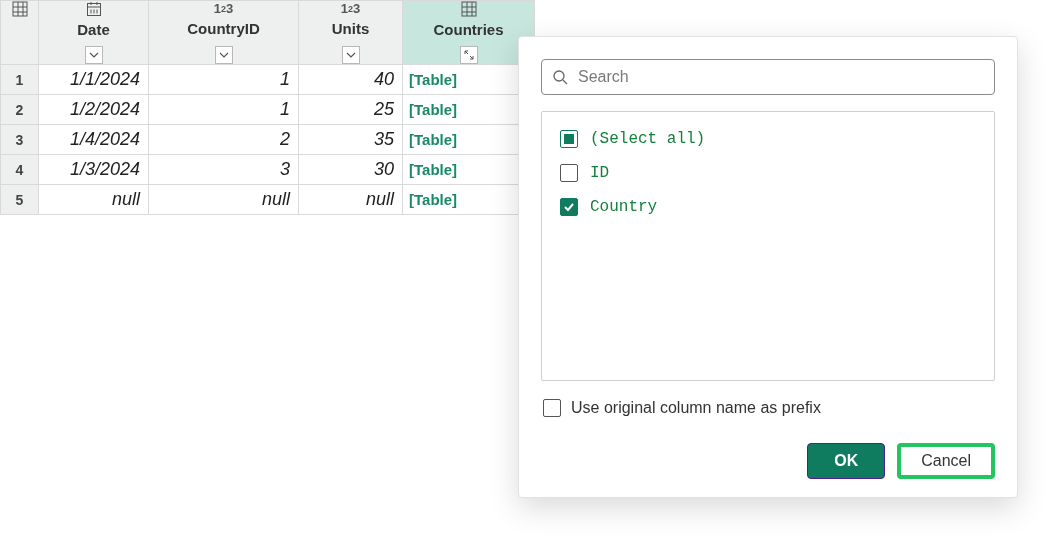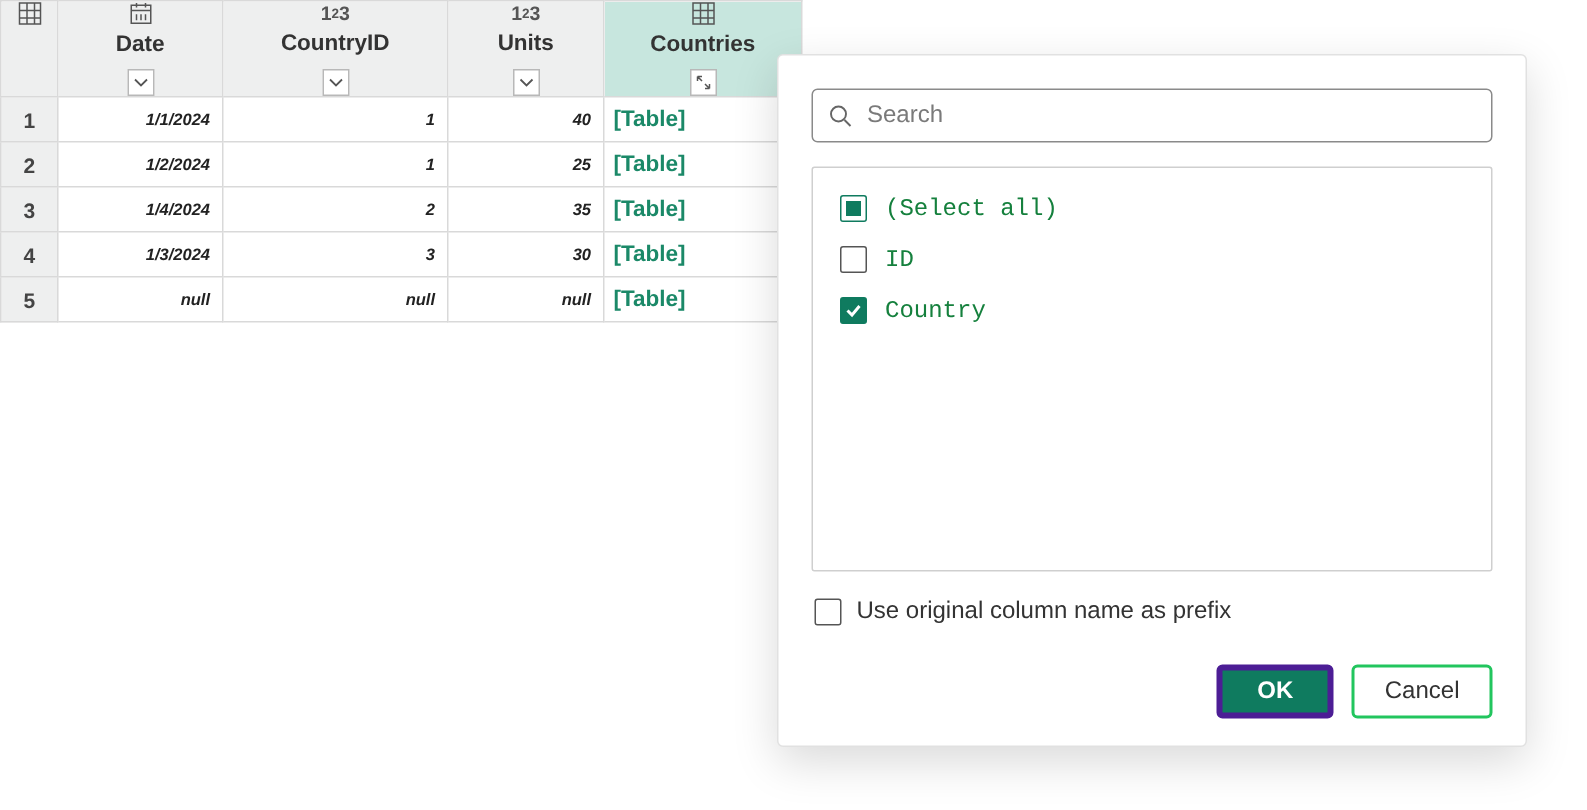--- a/index.html
+++ b/index.html
@@ -64,22 +64,21 @@
     text-align: center;
     font-size: 14px;
     font-weight: 600;
     color: #444;
   }
   .grid td.cell {
     text-align: right;
     padding: 0 8px;
     font-style: italic;
     color: #222;
-    font-size: 11px;
-    font-weight: bold;
+    font-size: 18px;
   }
   .grid td.cell-link {
     text-align: left;
     padding: 0 6px;
     color: #1b8968;
     font-size: 15px;
     font-weight: bold;
   }
   .grid tbody tr:last-child td { border-bottom: 1px solid #d9d9d9; }
 
@@ -173,27 +172,27 @@
     font-size: 16px;
     display: inline-flex;
     align-items: center;
     justify-content: center;
     padding: 0 20px;
     cursor: pointer;
   }
   .btn-primary {
     background: #0f7b5f;
     color: #fff;
-    border: 4px solid #4c1d95;
+    border: 1px solid #4c1d95;
     font-weight: 600;
   }
   .btn-secondary {
     background: #fff;
     color: #333;
-    border: 2px solid #22c55e;
+    border: 4px solid #22c55e;
   }
   .icon-svg { flex: 0 0 auto; display:inline-flex; align-items:center; justify-content:center; }
 </style>
 </head>
 <body>
 
 <table class="grid">
   <colgroup>
     <col class="col-rownum">
       <col class="col-date">

